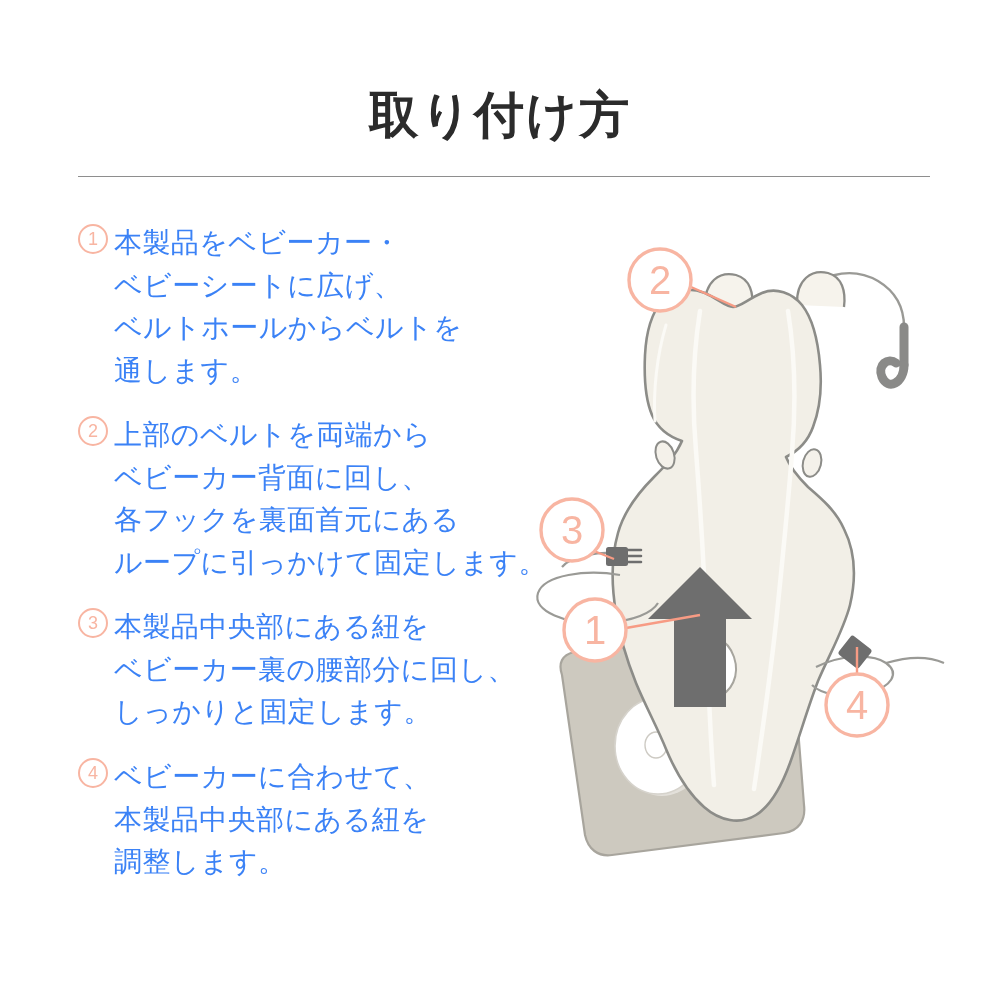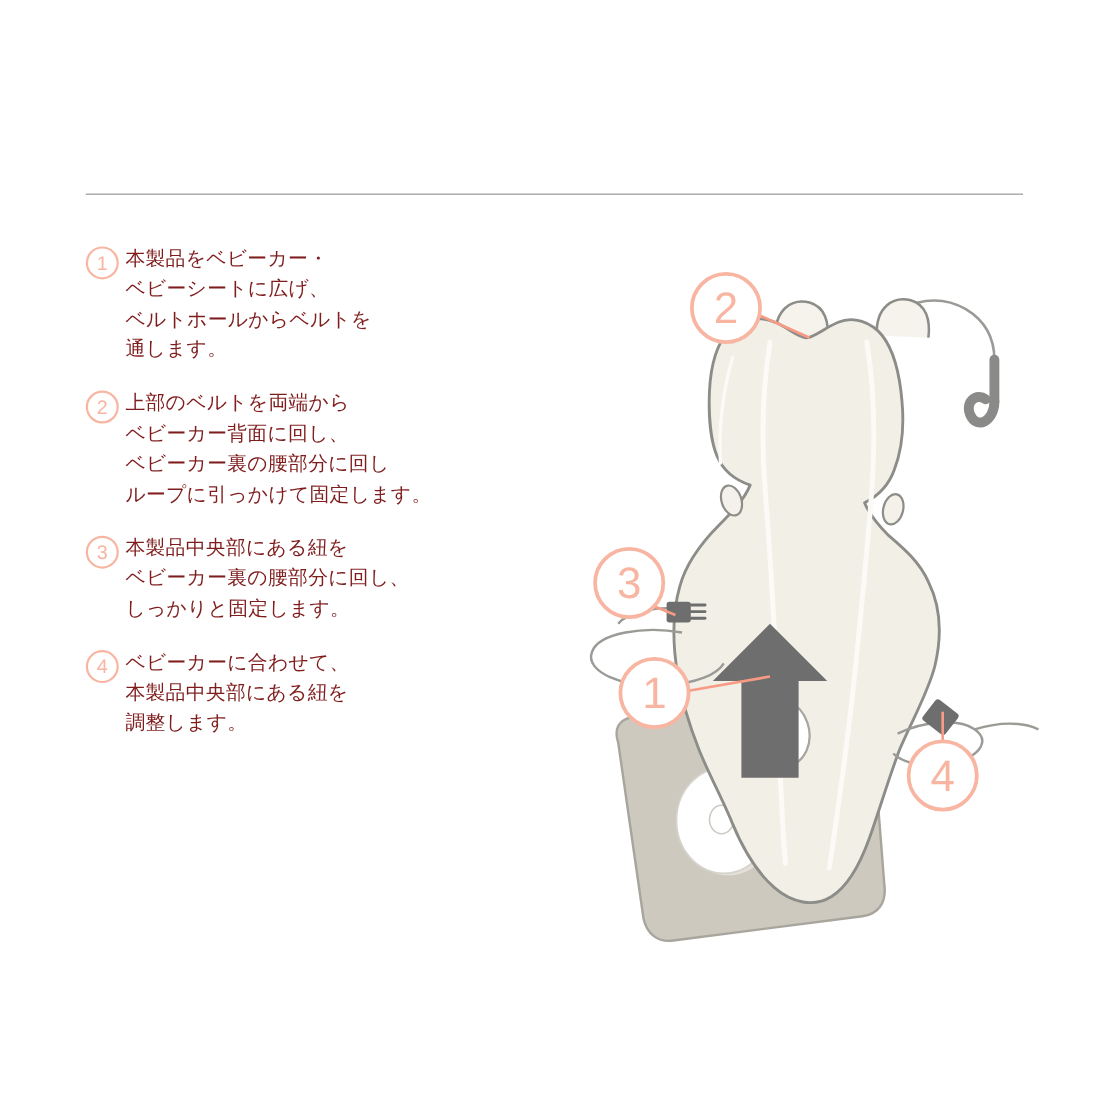--- a/index.html
+++ b/index.html
@@ -76,23 +76,23 @@
     text-align: center;
     font-family: "Liberation Sans", "DejaVu Sans", sans-serif;
     box-sizing: border-box;
     margin-top: 2px;
     user-select: none;
   }
 
   .step-text {
     flex: 1 1 auto;
     padding-left: 6px;
-    font-size: 18px;
+    font-size: 28px;
     line-height: 1.52;
-    color: #7f1d1d;
+    color: #3b82f6;
     letter-spacing: 0.015em;
     white-space: pre-line;
     font-family: "DejaVu Sans", "Liberation Sans", sans-serif;
     font-weight: 400;
   }
 
   
   .illustration {
     position: absolute;
     left: 500px;
@@ -104,38 +104,39 @@
 
   .callout-circle-text {
     font-family: "Liberation Sans", "DejaVu Sans", sans-serif;
   }
 </style>
 </head>
 <body>
 
 <div class="page">
 
+  <div class="page-title">取り付け方</div>
 
   <div class="title-divider"></div>
 
   <div class="steps">
 
     <div class="step">
       <div class="step-badge">1</div>
       <div class="step-text">本製品をベビーカー・
 ベビーシートに広げ、
 ベルトホールからベルトを
 通します。</div>
     </div>
 
     <div class="step">
       <div class="step-badge">2</div>
       <div class="step-text">上部のベルトを両端から
 ベビーカー背面に回し、
-ベビーカー裏の腰部分に回し
+各フックを裏面首元にある
 ループに引っかけて固定します。</div>
     </div>
 
     <div class="step">
       <div class="step-badge">3</div>
       <div class="step-text">本製品中央部にある紐を
 ベビーカー裏の腰部分に回し、
 しっかりと固定します。</div>
     </div>
 

